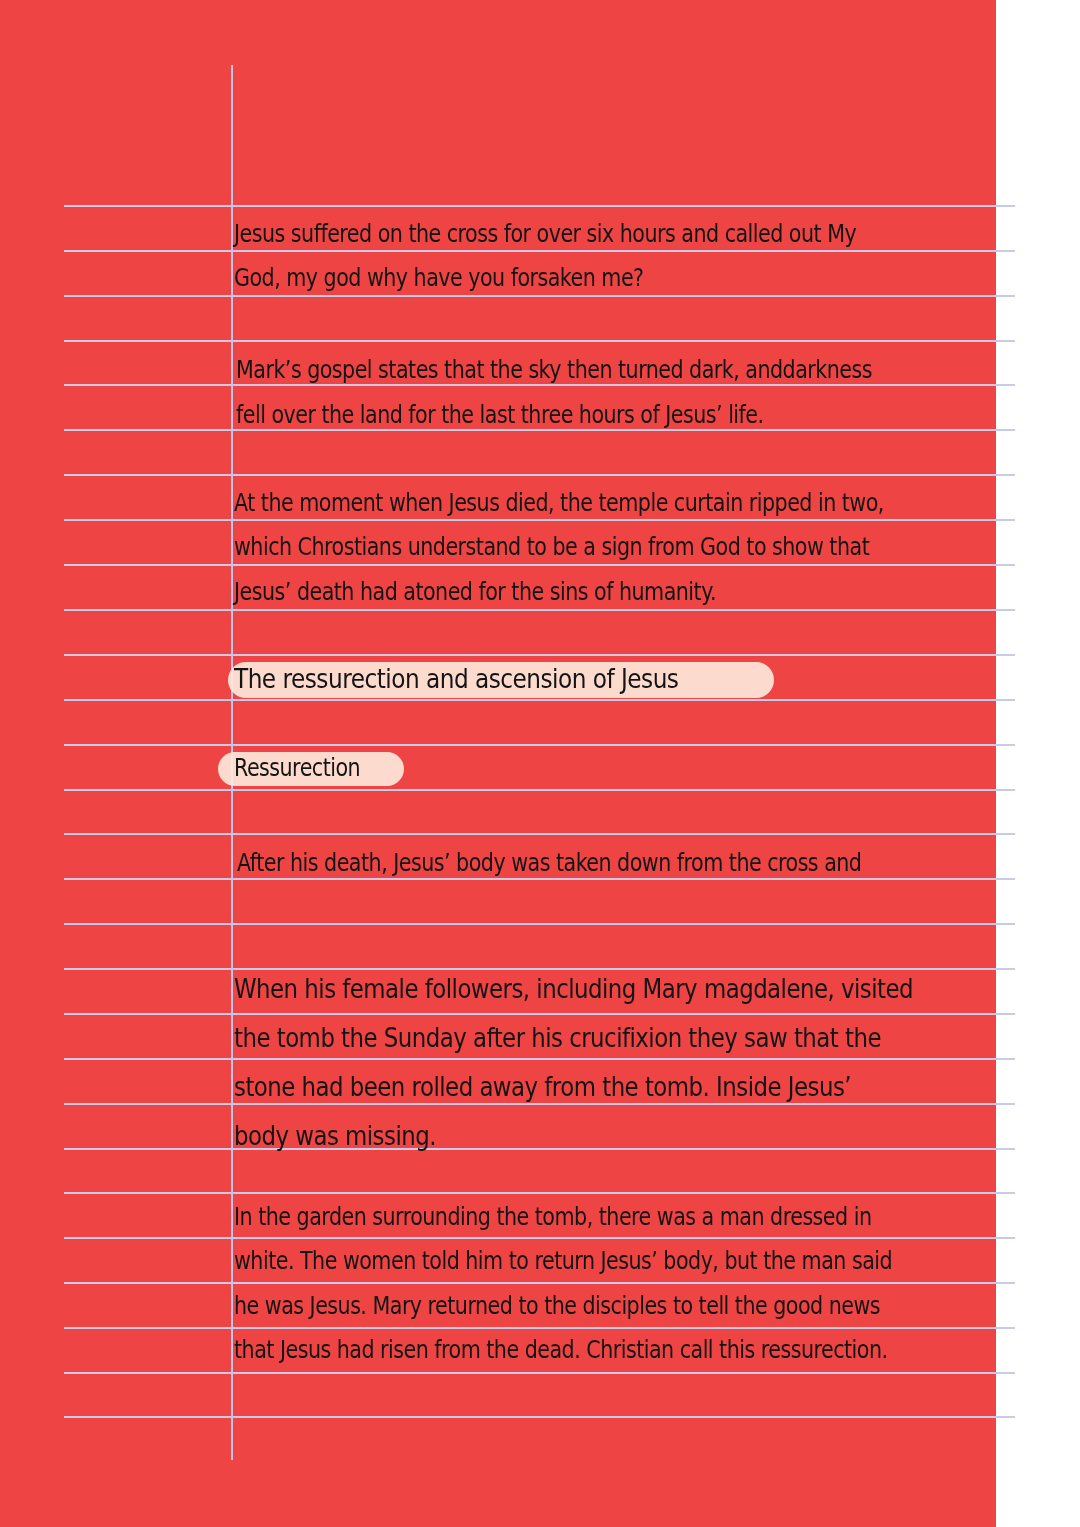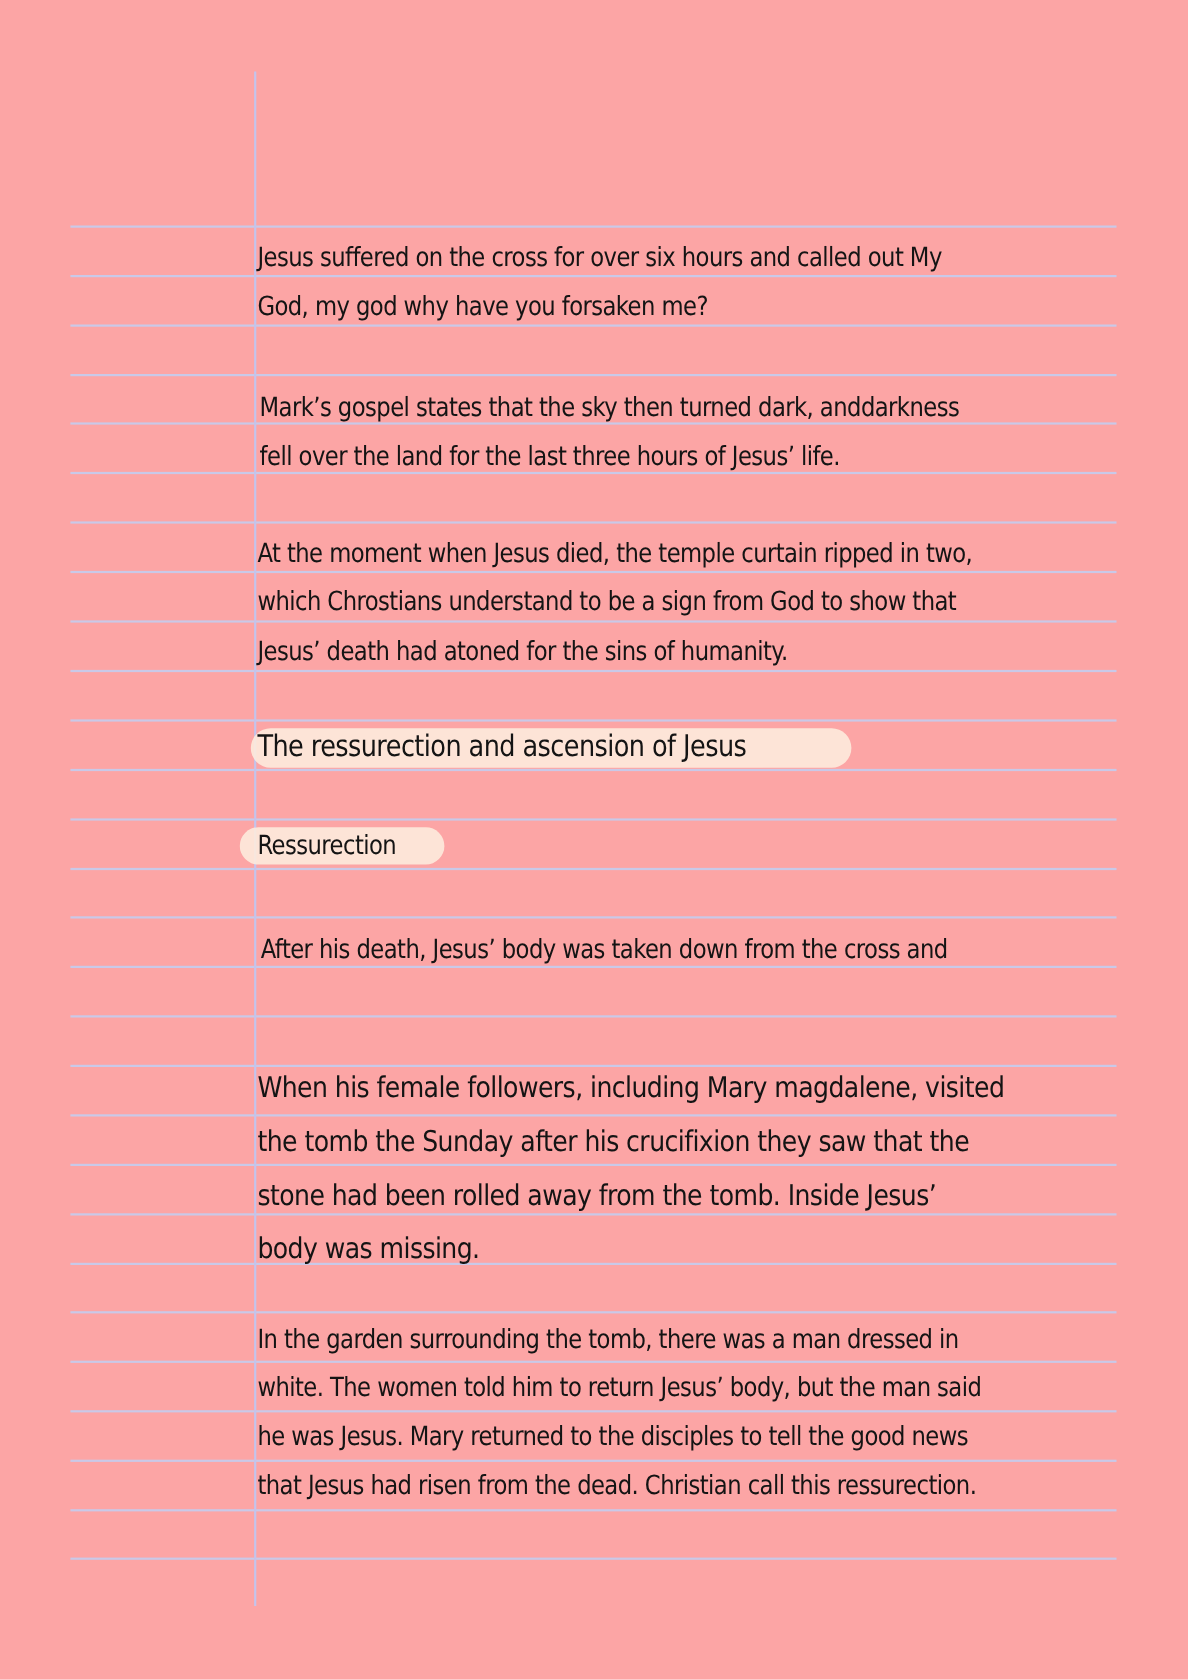--- a/index.html
+++ b/index.html
@@ -11,22 +11,22 @@
       width: 1080px;
       height: 1527px;
       position: relative;
       overflow: hidden;
       font-family: "DejaVu Sans", sans-serif;
       color: #111111;
     }
     .page {
       position: absolute;
       left: 0; top: 0;
-      width: 1080px; height: 1527px;
-      background: #fca5a5;
+      width: 996px; height: 1527px;
+      background: #ef4444;
       text-align: center;
     }
     .rule-lines {
       position: absolute;
       left: 64px;
       top: 0;
       width: 951px;
       height: 1527px;
     }
     .rule-line {

